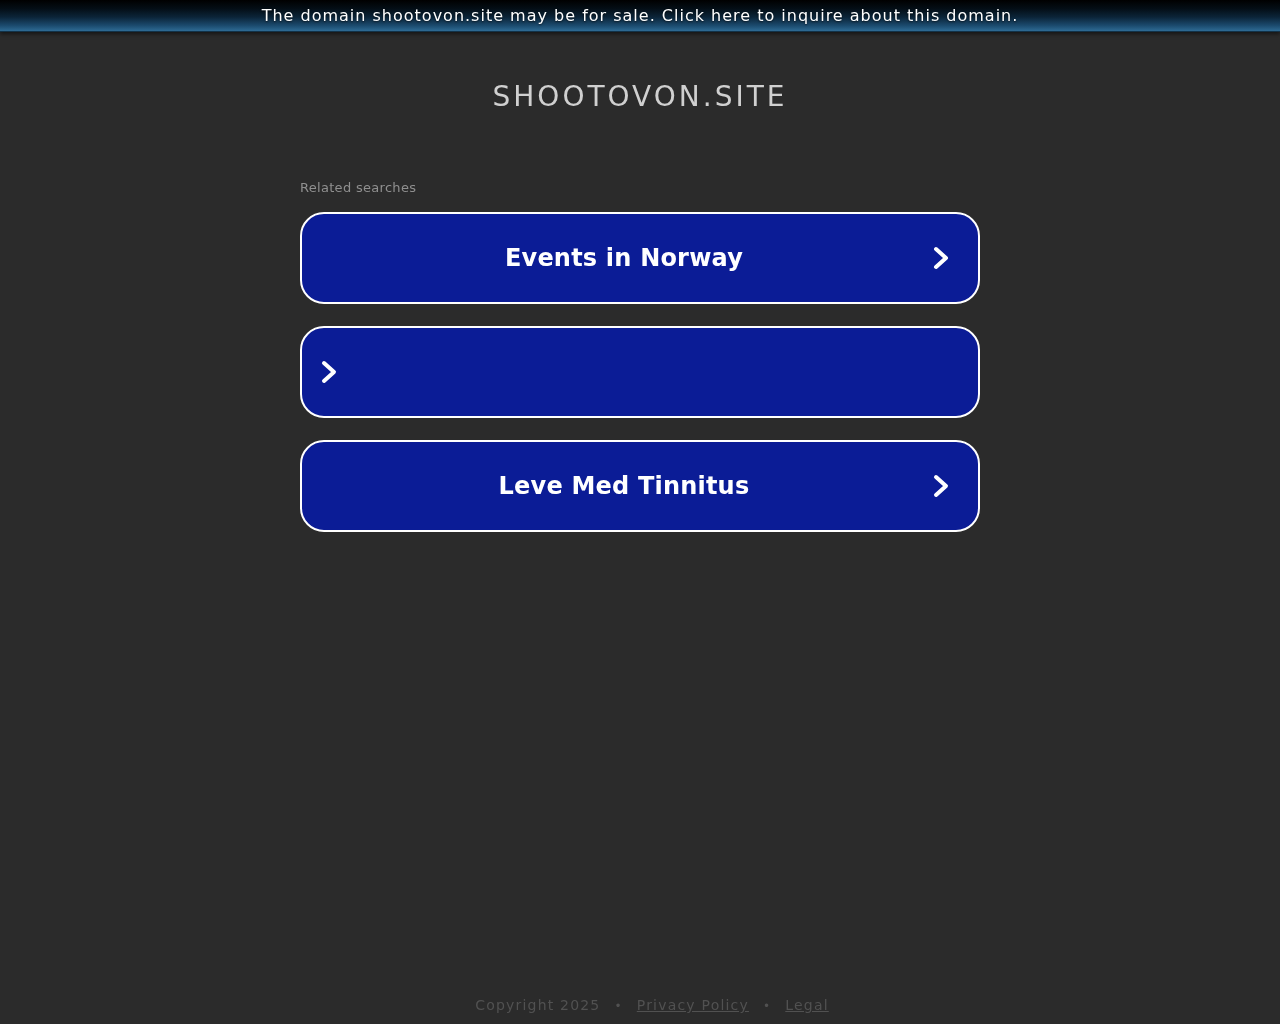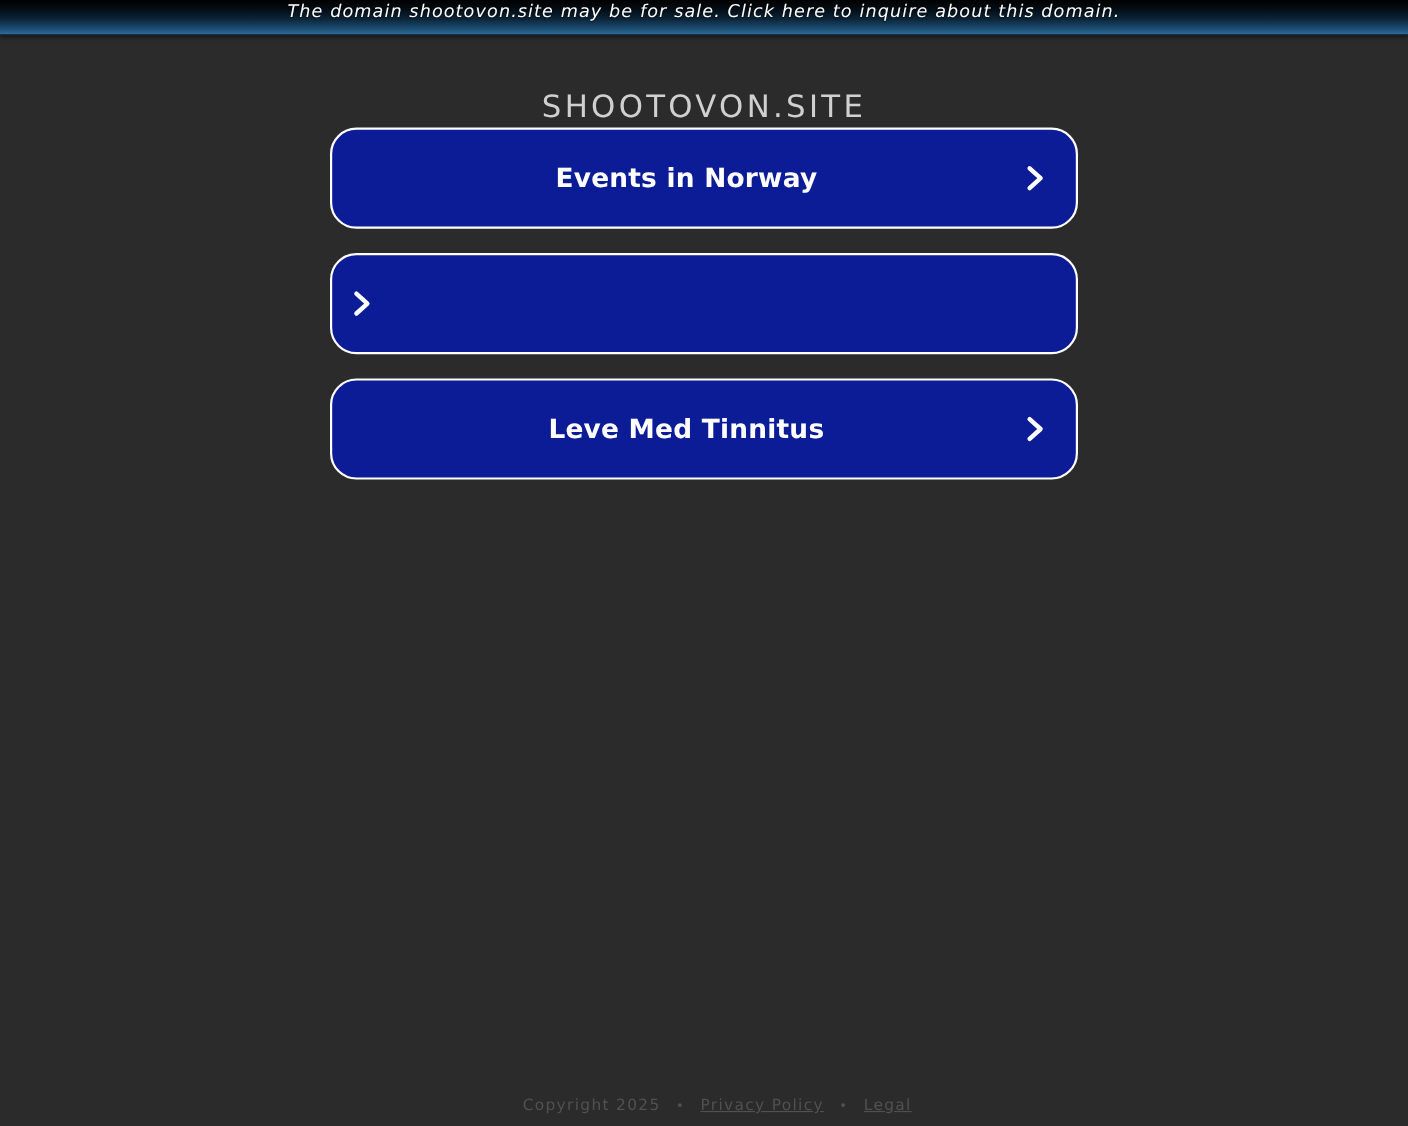--- a/index.html
+++ b/index.html
@@ -19,24 +19,23 @@
     width: 100%;
     background: linear-gradient(180deg,
       #000000 0%,
       #040e16 28%,
       #0b2438 55%,
       #1b4a6d 82%,
       #2e6b94 100%);
     border-bottom: 1px solid #123248;
     box-shadow: 0 2px 4px rgba(0,0,0,0.55);
     display: flex;
-    align-items: flex-start;
+    align-items: center;
     justify-content: center;
     cursor: pointer;
-    font-style: italic;
   }
   .banner-text {
     color: #ffffff;
     font-size: 16px;
     letter-spacing: 1px;
     white-space: nowrap;
     text-shadow: 0 1px 2px rgba(0,0,0,0.6);
   }
 
   
@@ -119,20 +118,21 @@
 </head>
 <body>
 
 <div class="banner">
   <span class="banner-text">The domain shootovon.site may be for sale. Click here to inquire about this domain.</span>
 </div>
 
 <div class="domain-title">SHOOTOVON.SITE</div>
 
 <div class="content">
+  <div class="related-label">Related searches</div>
 
   <div class="search-button">
     <span class="search-button-label">Events in Norway</span>
     <span class="chevron-wrap">
       <svg width="22" height="30" viewBox="0 0 22 30">
         <polyline points="6,6 16,15 6,24" fill="none" stroke="#ffffff" stroke-width="4" stroke-linecap="round" stroke-linejoin="round"></polyline>
       </svg>
     </span>
   </div>
 

